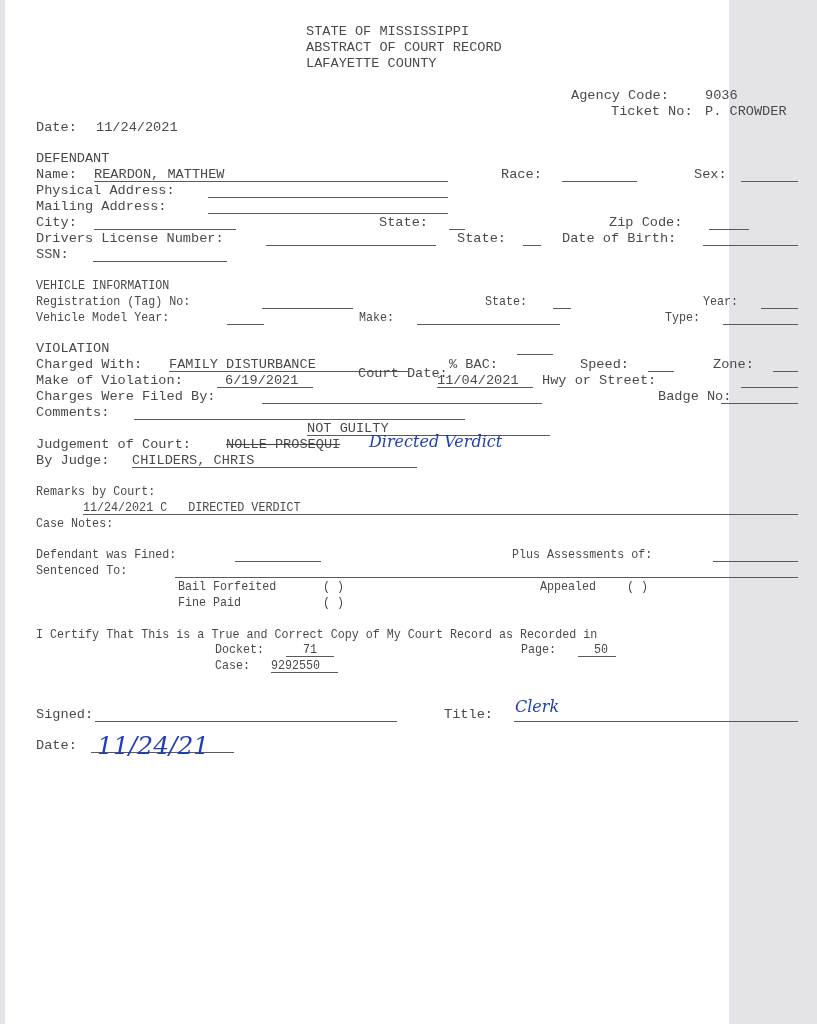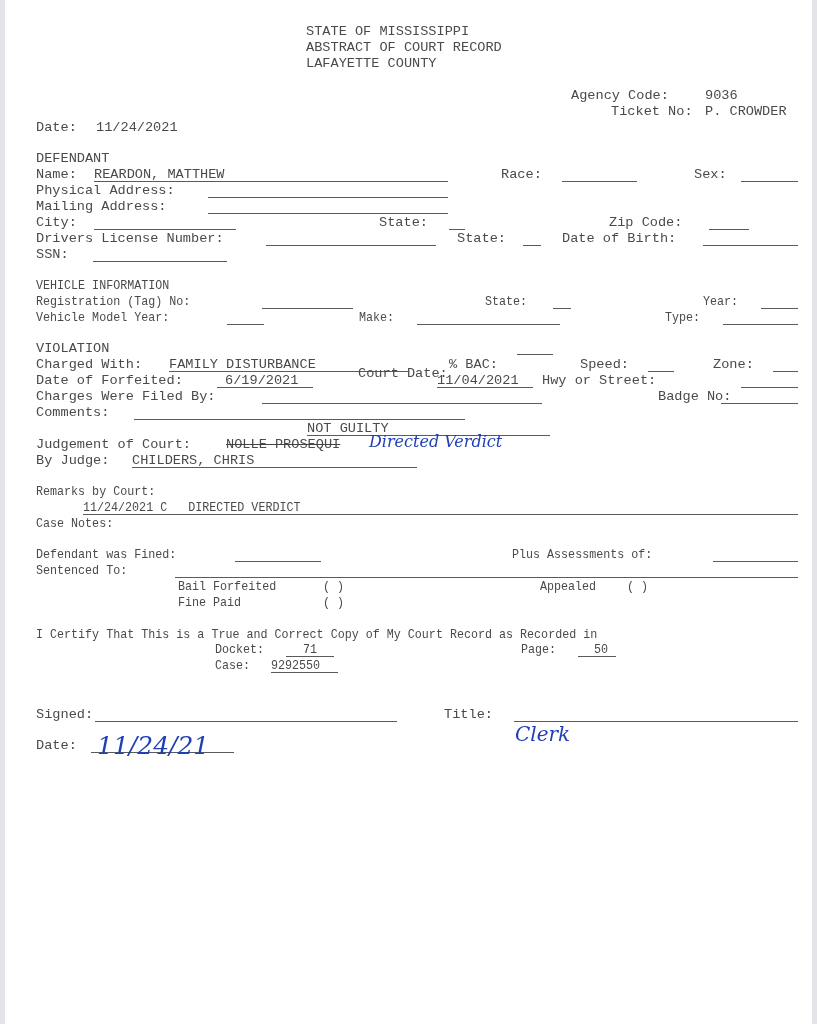--- a/index.html
+++ b/index.html
@@ -1,17 +1,17 @@
 <!DOCTYPE html>
 <html><head>
 <meta charset="utf-8">
 <style>
   html, body { margin: 0; padding: 0; }
   body { width: 817px; height: 1024px; background: #e4e4e8; position: relative; overflow: hidden; }
-  .page { position: absolute; left: 5px; top: 0; width: 807px; height: 1024px; background: #ffffff; }
+  .page { position: absolute; left: 5px; top: 0; width: 724px; height: 1024px; background: #ffffff; }
   .t { position: absolute; font-family: "Liberation Mono", "DejaVu Sans Mono", monospace; font-size: 13.6px; color: #4a4a4a; white-space: pre; line-height: 16px; letter-spacing: 0px; }
   .cond { transform: scaleX(0.86); transform-origin: left center; }
   .line { position: absolute; height: 1px; background: #5a5a5a; }
   .strike { text-decoration: line-through; text-decoration-color: #444; }
   .hand { position: absolute; font-family: "DejaVu Serif", serif; font-style: italic; color: #1f3fb3; white-space: pre; }
 </style>
 </head>
 <body>
 
 <div class="page">
@@ -82,21 +82,21 @@
   <div class="t" style="left:31px;top:357px;">Charged With:</div>
   <div class="t" style="left:164px;top:357px;">FAMILY DISTURBANCE</div>
   <div class="line" style="left:164px;top:371px;width:240px;"></div>
   <div class="t" style="left:444px;top:357px;">% BAC:</div>
   <div class="line" style="left:512px;top:354px;width:36px;"></div>
   <div class="t" style="left:575px;top:357px;">Speed:</div>
   <div class="line" style="left:643px;top:371px;width:26px;"></div>
   <div class="t" style="left:708px;top:357px;">Zone:</div>
   <div class="line" style="left:768px;top:371px;width:25px;"></div>
 
-  <div class="t" style="left:31px;top:373px;">Date of Forfeited:</div>
+  <div class="t" style="left:31px;top:373px;">Make of Violation:</div>
   <div class="t" style="left:220px;top:373px;">6/19/2021</div>
   <div class="line" style="left:212px;top:387px;width:96px;"></div>
   <div class="t" style="left:313px;top:366px;margin-left:40px;">Court Date:</div>
   <div class="t" style="left:432px;top:373px;">11/04/2021</div>
   <div class="line" style="left:432px;top:387px;width:96px;"></div>
   <div class="t" style="left:537px;top:373px;">Hwy or Street:</div>
   <div class="line" style="left:736px;top:387px;width:57px;"></div>
 
   <div class="t" style="left:31px;top:389px;">Charges Were Filed By:</div>
   <div class="line" style="left:257px;top:403px;width:280px;"></div>
@@ -147,19 +147,19 @@
   <div class="line" style="left:573px;top:656px;width:38px;"></div>
   <div class="t cond" style="left:210px;top:658px;">Case:</div>
   <div class="t cond" style="left:266px;top:658px;">9292550</div>
   <div class="line" style="left:266px;top:672px;width:67px;"></div>
 
   <div class="t" style="left:31px;top:707px;">Signed:</div>
   <div class="line" style="left:90px;top:721px;width:302px;"></div>
 
   <div class="t" style="left:439px;top:707px;">Title:</div>
   <div class="line" style="left:509px;top:721px;width:284px;"></div>
-  <div class="hand" style="left:510px;top:722px;font-size:20px;">Clerk</div>
+  <div class="hand" style="left:510px;top:697px;font-size:16px;">Clerk</div>
 
   <div class="t" style="left:31px;top:738px;">Date:</div>
   <div class="line" style="left:86px;top:752px;width:143px;"></div>
   <div class="hand" style="left:92px;top:731px;font-size:25px;">11/24/21</div>
 
 </div>
 
 </body></html>

